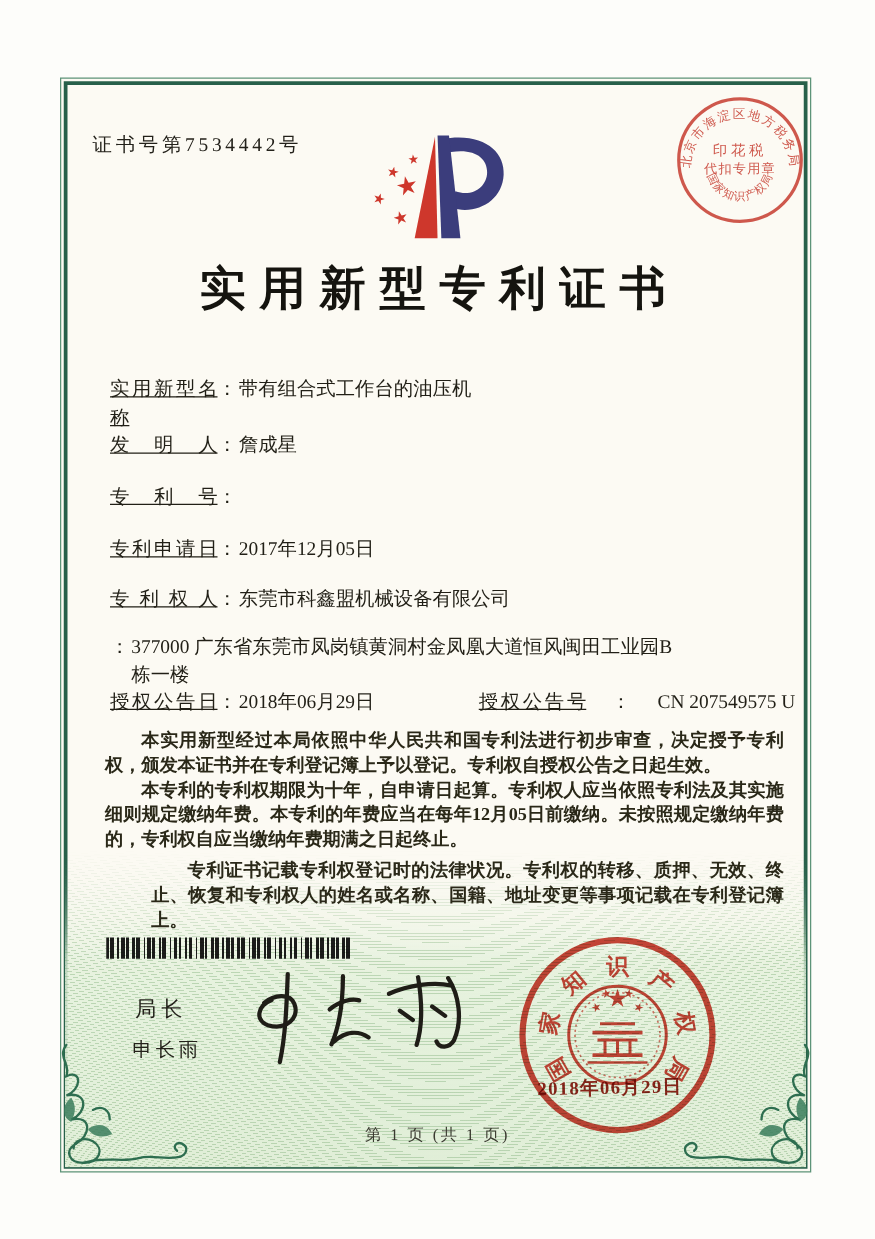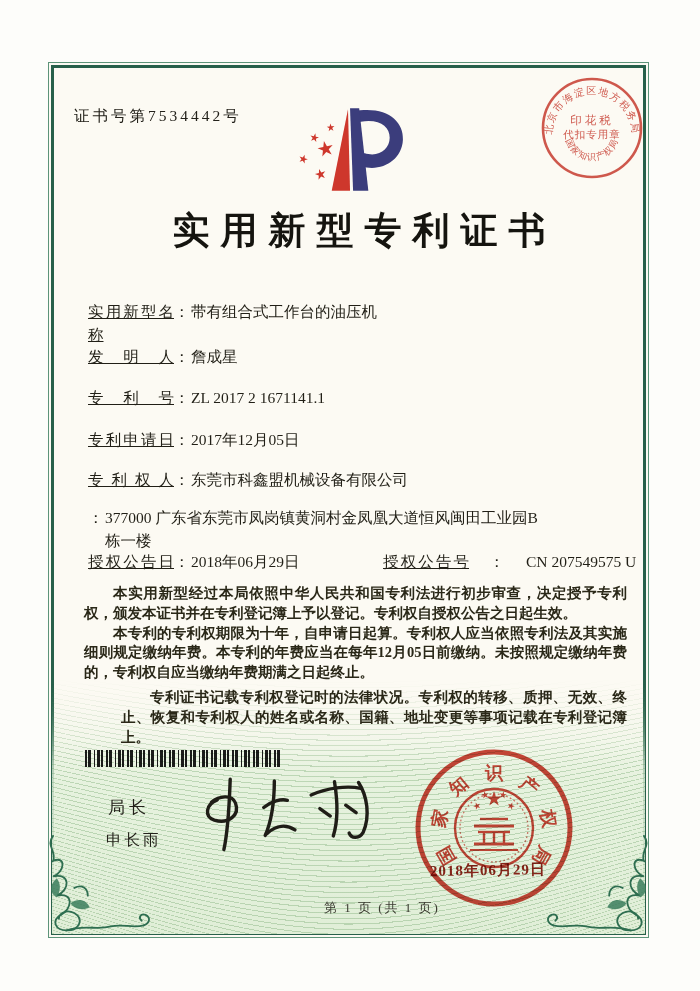--- a/index.html
+++ b/index.html
@@ -31,21 +31,21 @@
   .flourish.fl-right{right:-10px;bottom:-1px;transform:scaleX(-1);}
   .flourish path{stroke:#2e6e50;fill:none;stroke-width:1.9;stroke-linecap:round;}
   .flourish path.leaf{fill:#3a7d5c;stroke:none;opacity:.85;}
 
   
   .cert-no{position:absolute;left:74px;top:106px;font-size:15.5px;letter-spacing:3px;color:#23211a;}
   .logo{position:absolute;left:288px;top:102px;width:120px;height:96px;}
   .tax-stamp{position:absolute;left:528px;top:64px;width:128px;height:128px;opacity:.88;mix-blend-mode:multiply;}
   .tax-stamp text{fill:#cb4338;font-family:"Liberation Sans","DejaVu Sans",sans-serif;}
   .title{
-    position:absolute;left:59px;width:600px;top:206px;text-align:center;
+    position:absolute;left:46px;width:600px;top:206px;text-align:center;
     font-size:37px;font-weight:600;letter-spacing:11px;text-indent:11px;color:#15140f;
   }
 
   
   .row{position:absolute;left:88px;display:flex;font-size:15.5px;color:#211f16;line-height:23px;}
   .row .lab{display:inline-block;width:86px;text-align:justify;text-align-last:justify;text-decoration:underline;}
   .row .colon{width:15px;}
   .row .val{margin-left:2px;}
   .row .val.addr{width:438px;}
   .row2{left:383px;gap:20px;}
@@ -77,21 +77,21 @@
   .cnipa-seal{position:absolute;left:408px;top:742px;width:172px;height:172px;opacity:.93;mix-blend-mode:multiply;}
   .cnipa-seal .ink{stroke:#cd392c;fill:none;}
   .cnipa-seal .inkf{fill:#cd392c;stroke:none;}
   .cnipa-seal text{fill:#cd392c;font-size:18px;font-weight:bold;
     font-family:"Liberation Sans","DejaVu Sans",sans-serif;}
   .seal-date{
     position:absolute;left:430px;top:861px;font-size:15px;font-weight:600;
     color:#97271d;letter-spacing:1px;transform:rotate(-1deg);mix-blend-mode:multiply;
   }
   .footer{position:absolute;left:50px;width:600px;top:899px;text-align:center;
-    font-size:13px;letter-spacing:2px;color:#3a3a30;padding-left:32px;}
+    font-size:13px;letter-spacing:2px;color:#3a3a30;}
 </style>
 </head>
 <body>
 
 <div class="frame">
   <div class="frame-inner"></div>
   <div class="guilloche"></div>
 
   <svg class="flourish fl-left" viewBox="0 0 115 108">
     <path d="M 14,2 C 6,12 18,18 14,28 C 28,22 26,40 14,44 C 32,40 32,58 18,64 C 36,60 34,78 22,84"></path>
@@ -152,21 +152,20 @@
     <span class="val">带有组合式工作台的油压机</span>
 </div>
 <div class="row" style="top:345px">
   <span class="lab">发明人</span>
     <span class="colon">：</span>
     <span class="val">詹成星</span>
 </div>
 <div class="row" style="top:386px">
   <span class="lab">专利号</span>
     <span class="colon">：</span>
-    <span class="val">ZL 2017 2 1671141.1</span>
 </div>
 <div class="row" style="top:428px">
   <span class="lab">专利申请日</span>
     <span class="colon">：</span>
     <span class="val">2017年12月05日</span>
 </div>
 <div class="row" style="top:468px">
   <span class="lab">专利权人</span>
     <span class="colon">：</span>
     <span class="val">东莞市科鑫盟机械设备有限公司</span>

